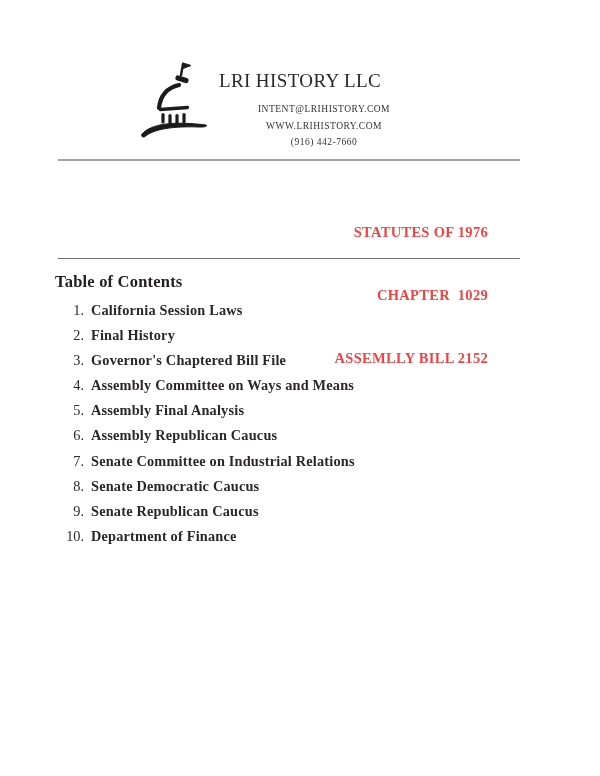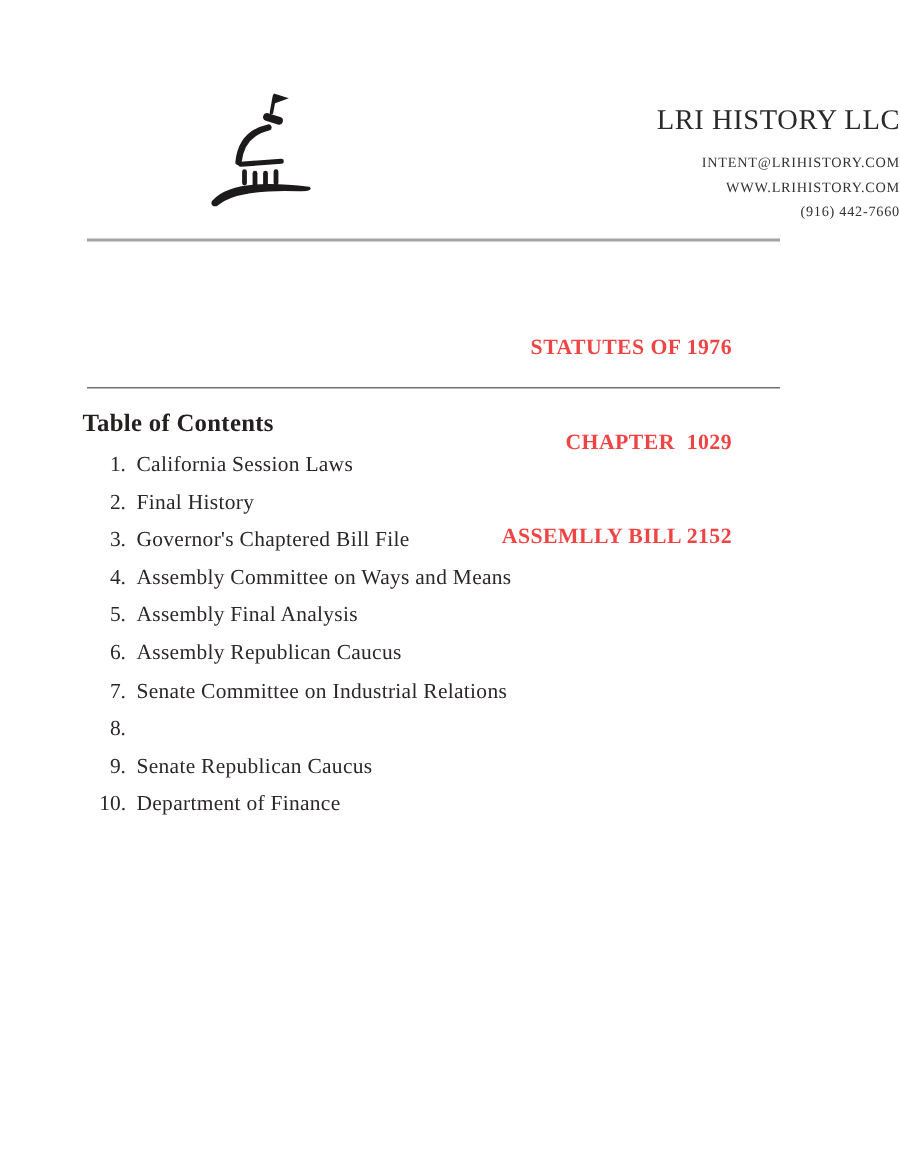--- a/index.html
+++ b/index.html
@@ -25,21 +25,21 @@
     width: 82px;
     height: 82px;
   }
   .logo svg { display: block; width: 100%; height: 100%; }
 
   .lh-text {
     position: absolute;
     left: 0;
     right: 0;
     top: 70px;
-    text-align: right;
+    text-align: center;
   }
   .company {
     font-size: 19px;
     letter-spacing: 0.4px;
     color: #2b2828;
     margin-bottom: 9px;
   }
   .contact-line {
     font-size: 9.5px;
     letter-spacing: 0.5px;
@@ -93,21 +93,21 @@
     display: flex;
     align-items: baseline;
     height: 25.1px;
   }
   .toc-num {
     width: 29px;
     text-align: right;
     margin-right: 7px;
     flex: 0 0 auto;
   }
-  .toc-label { letter-spacing: 0.2px; }
+  .toc-label { letter-spacing: 0.2px; font-weight: bold; }
 </style>
 </head>
 <body>
 
 <div class="page">
 
   <header>
     <div class="logo">
       <svg viewBox="0 0 82 82" xmlns="http://www.w3.org/2000/svg" aria-hidden="true">
         <g fill="none" stroke="#1c1a1a" stroke-linecap="round">
@@ -174,20 +174,21 @@
       <li>
         <span class="toc-num">6.</span>
         <span class="toc-label">Assembly Republican Caucus</span>
       </li>
       <li>
         <span class="toc-num">7.</span>
         <span class="toc-label">Senate Committee on Industrial Relations</span>
       </li>
       <li>
         <span class="toc-num">8.</span>
+        <span class="toc-label">Senate Democratic Caucus</span>
       </li>
       <li>
         <span class="toc-num">9.</span>
         <span class="toc-label">Senate Republican Caucus</span>
       </li>
       <li>
         <span class="toc-num">10.</span>
         <span class="toc-label">Department of Finance</span>
       </li>
     </ol>

